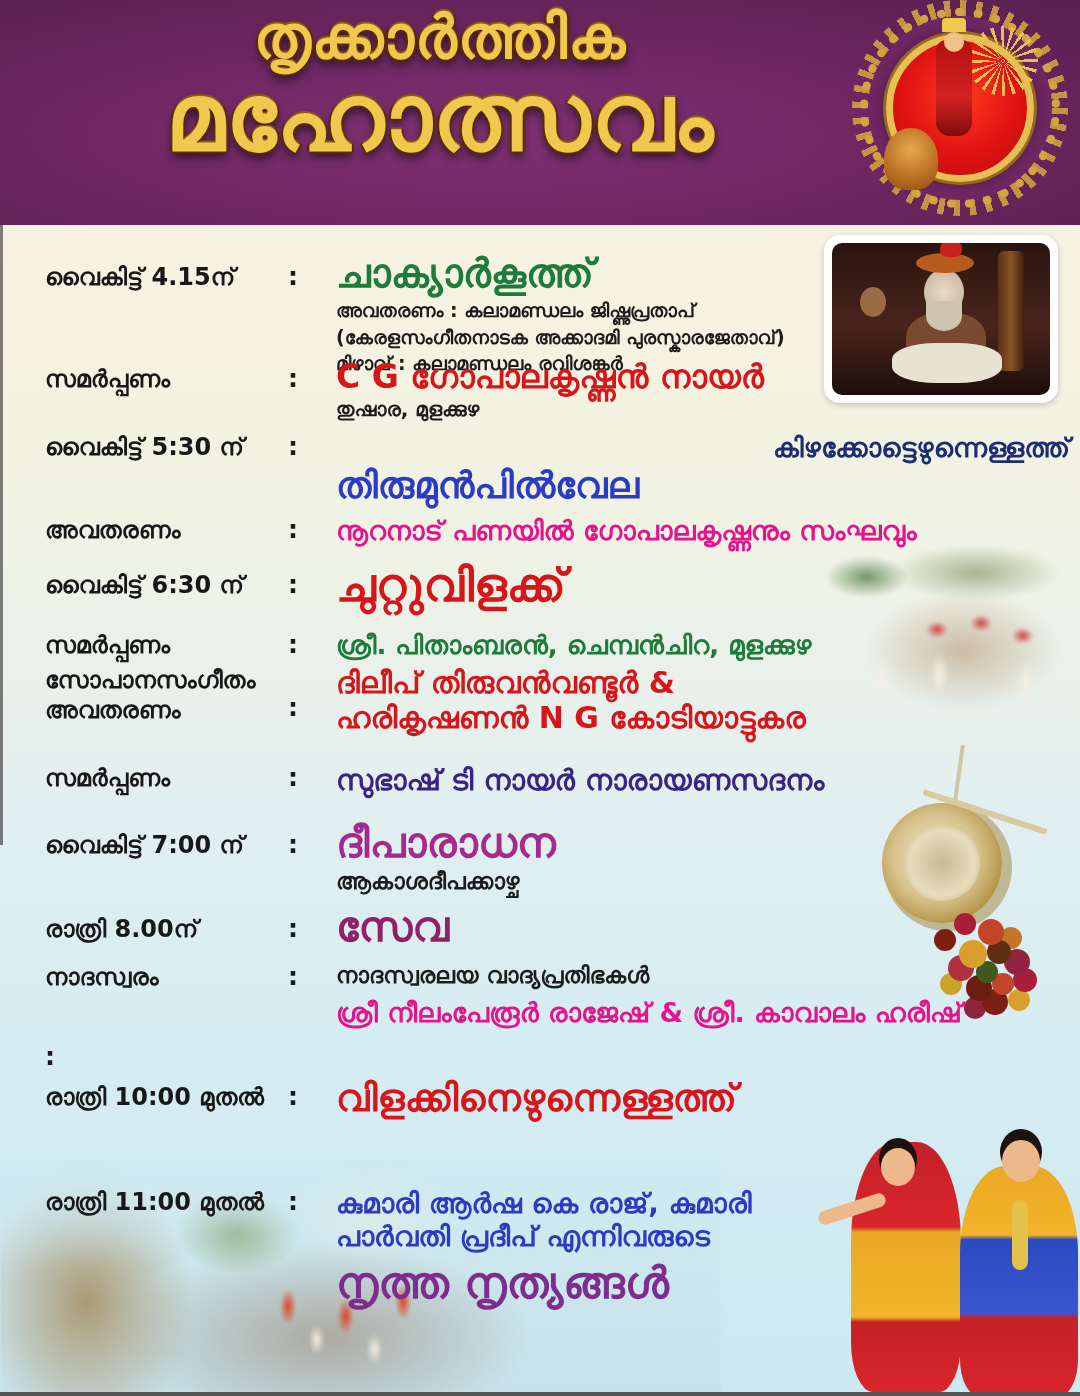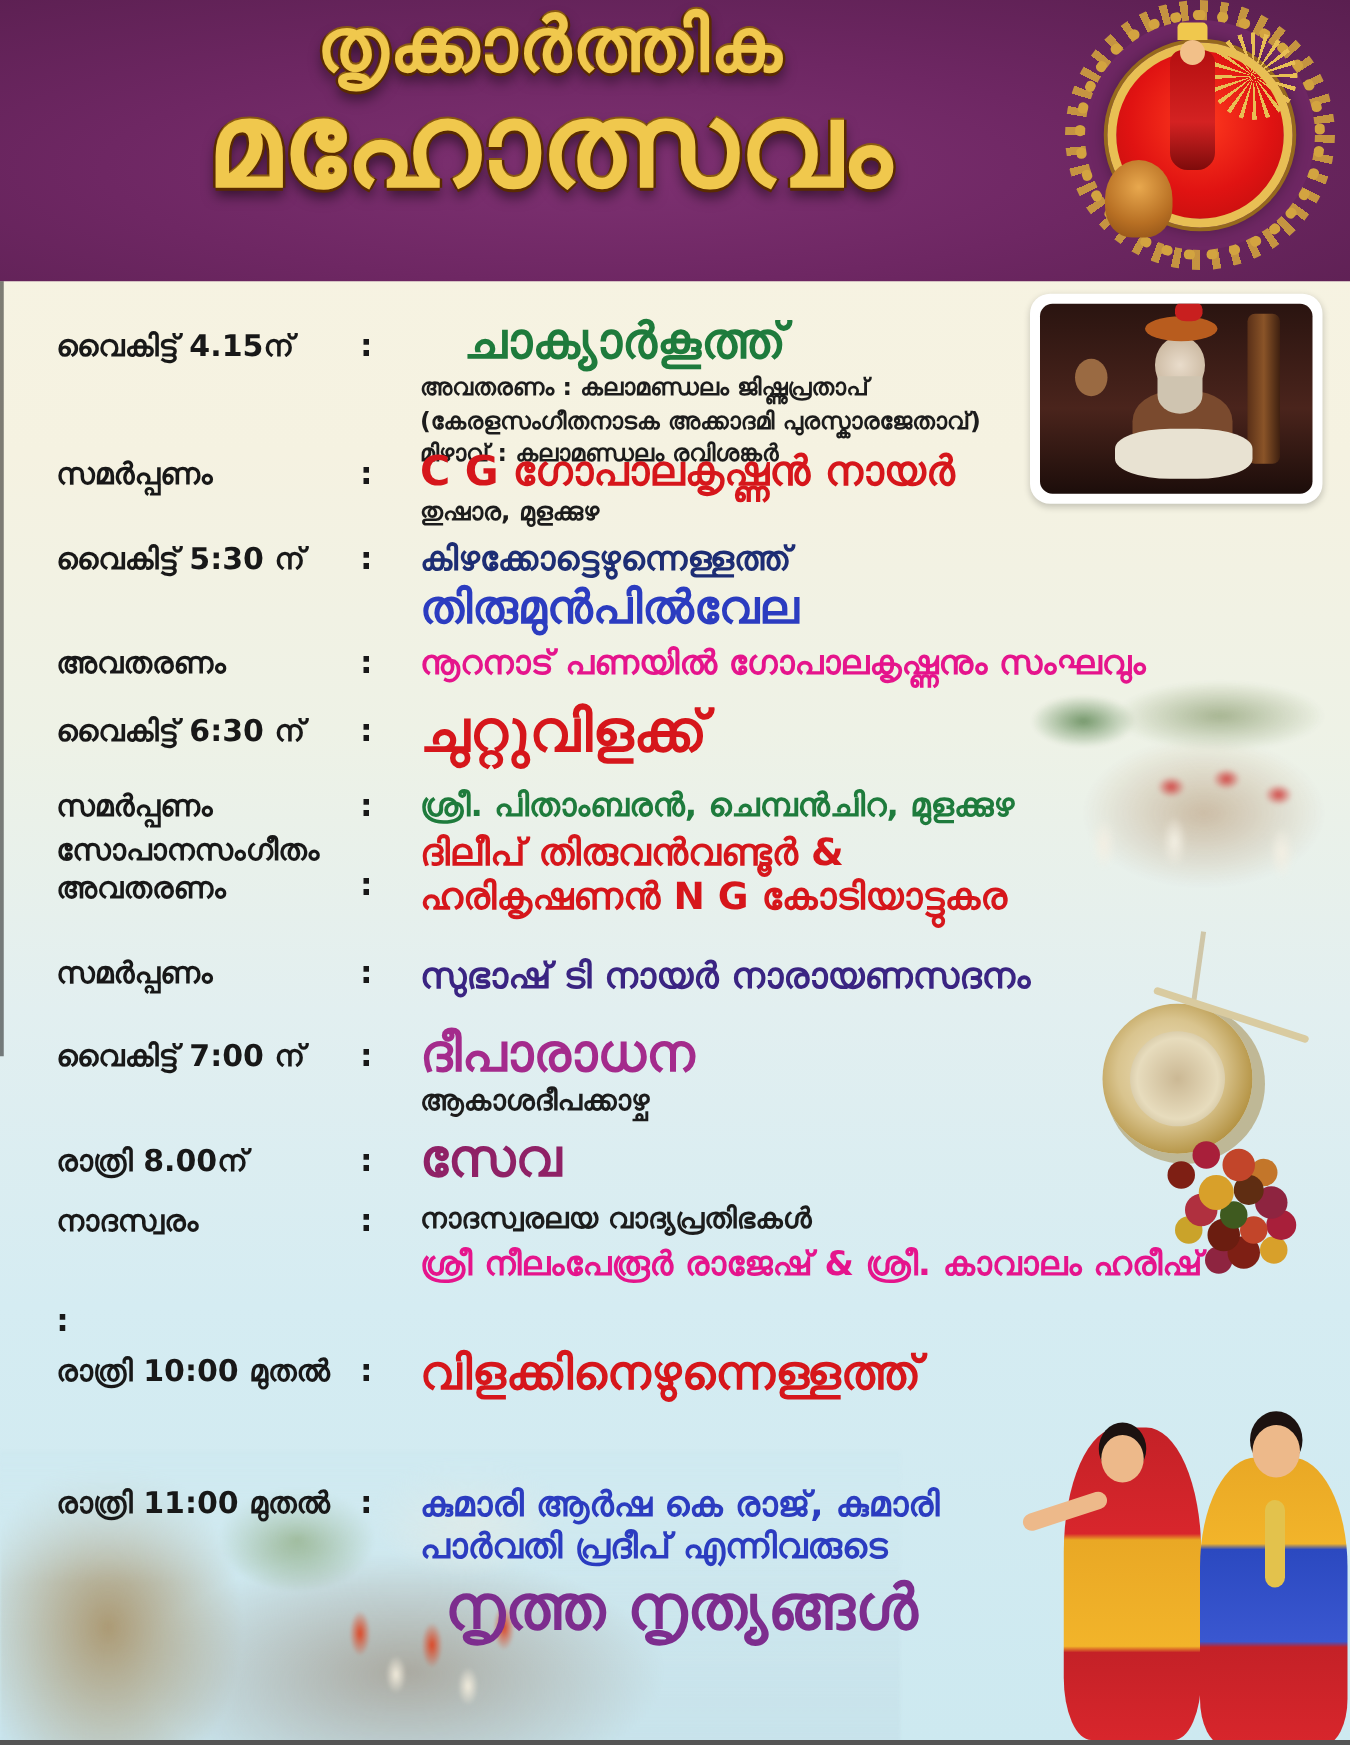--- a/index.html
+++ b/index.html
@@ -101,26 +101,26 @@
   .dancers .garland{position:absolute;right:52px;top:64px;width:16px;height:70px;border-radius:8px;background:#e3c24c;}
   
   .row{position:absolute;left:45px;right:10px;display:flex;align-items:flex-start;}
   .lbl{flex:0 0 243px;font-size:24px;font-weight:bold;color:#181818;line-height:1.25;}
   .colon{flex:0 0 48px;font-size:25px;font-weight:bold;color:#181818;}
   .content{flex:1;min-width:0;}
   .pt-sm .lbl,.pt-sm .colon{padding-top:6px;}
   .pt-md .lbl,.pt-md .colon{padding-top:12px;}
   .line{font-weight:bold;line-height:1.18;}
   .sub{font-weight:bold;color:#1c1c1c;}
-  .t-green{color:#1e7b3c;} .t-red{color:#d6161b;} .t-navy{color:#1d2d74;}
+  .t-green{color:#1e7b3c;} .t-red{color:#d6161b;} .t-navy{color:#1d2d74;text-align:right;}
   .t-blue{color:#2b3cc0;} .t-magenta{color:#e5148c;} .t-pmag{color:#a42b8c;}
   .t-dmag{color:#8f2166;} .t-indigo{color:#3a2482;} .t-purple{color:#7d2d8e;}
-  .s40{font-size:40px;margin-left:35px;} .s33{font-size:33px;} .s27{font-size:27px;} .s37{font-size:37px;}
+  .s40{font-size:40px;} .s33{font-size:33px;} .s27{font-size:27px;} .s37{font-size:37px;}
   .s46{font-size:46px;} .s26{font-size:26px;} .s30{font-size:30px;} .s29{font-size:29px;}
-  .s42{font-size:42px;} .s38{font-size:38px;} .s28{font-size:28px;} .s50{font-size:50px;margin-left:20px;}
+  .s42{font-size:42px;} .s38{font-size:38px;} .s28{font-size:28px;} .s50{font-size:44px;}
   .sub19{font-size:19px;line-height:1.4;} .sub20{font-size:20px;} .sub23{font-size:23px;}
 </style>
 </head>
 <body>
 
 <div class="poster">
 
   <div class="hdr">
     <div class="hdr-titles">
       <div class="title1 gold">തൃക്കാർത്തിക</div>

